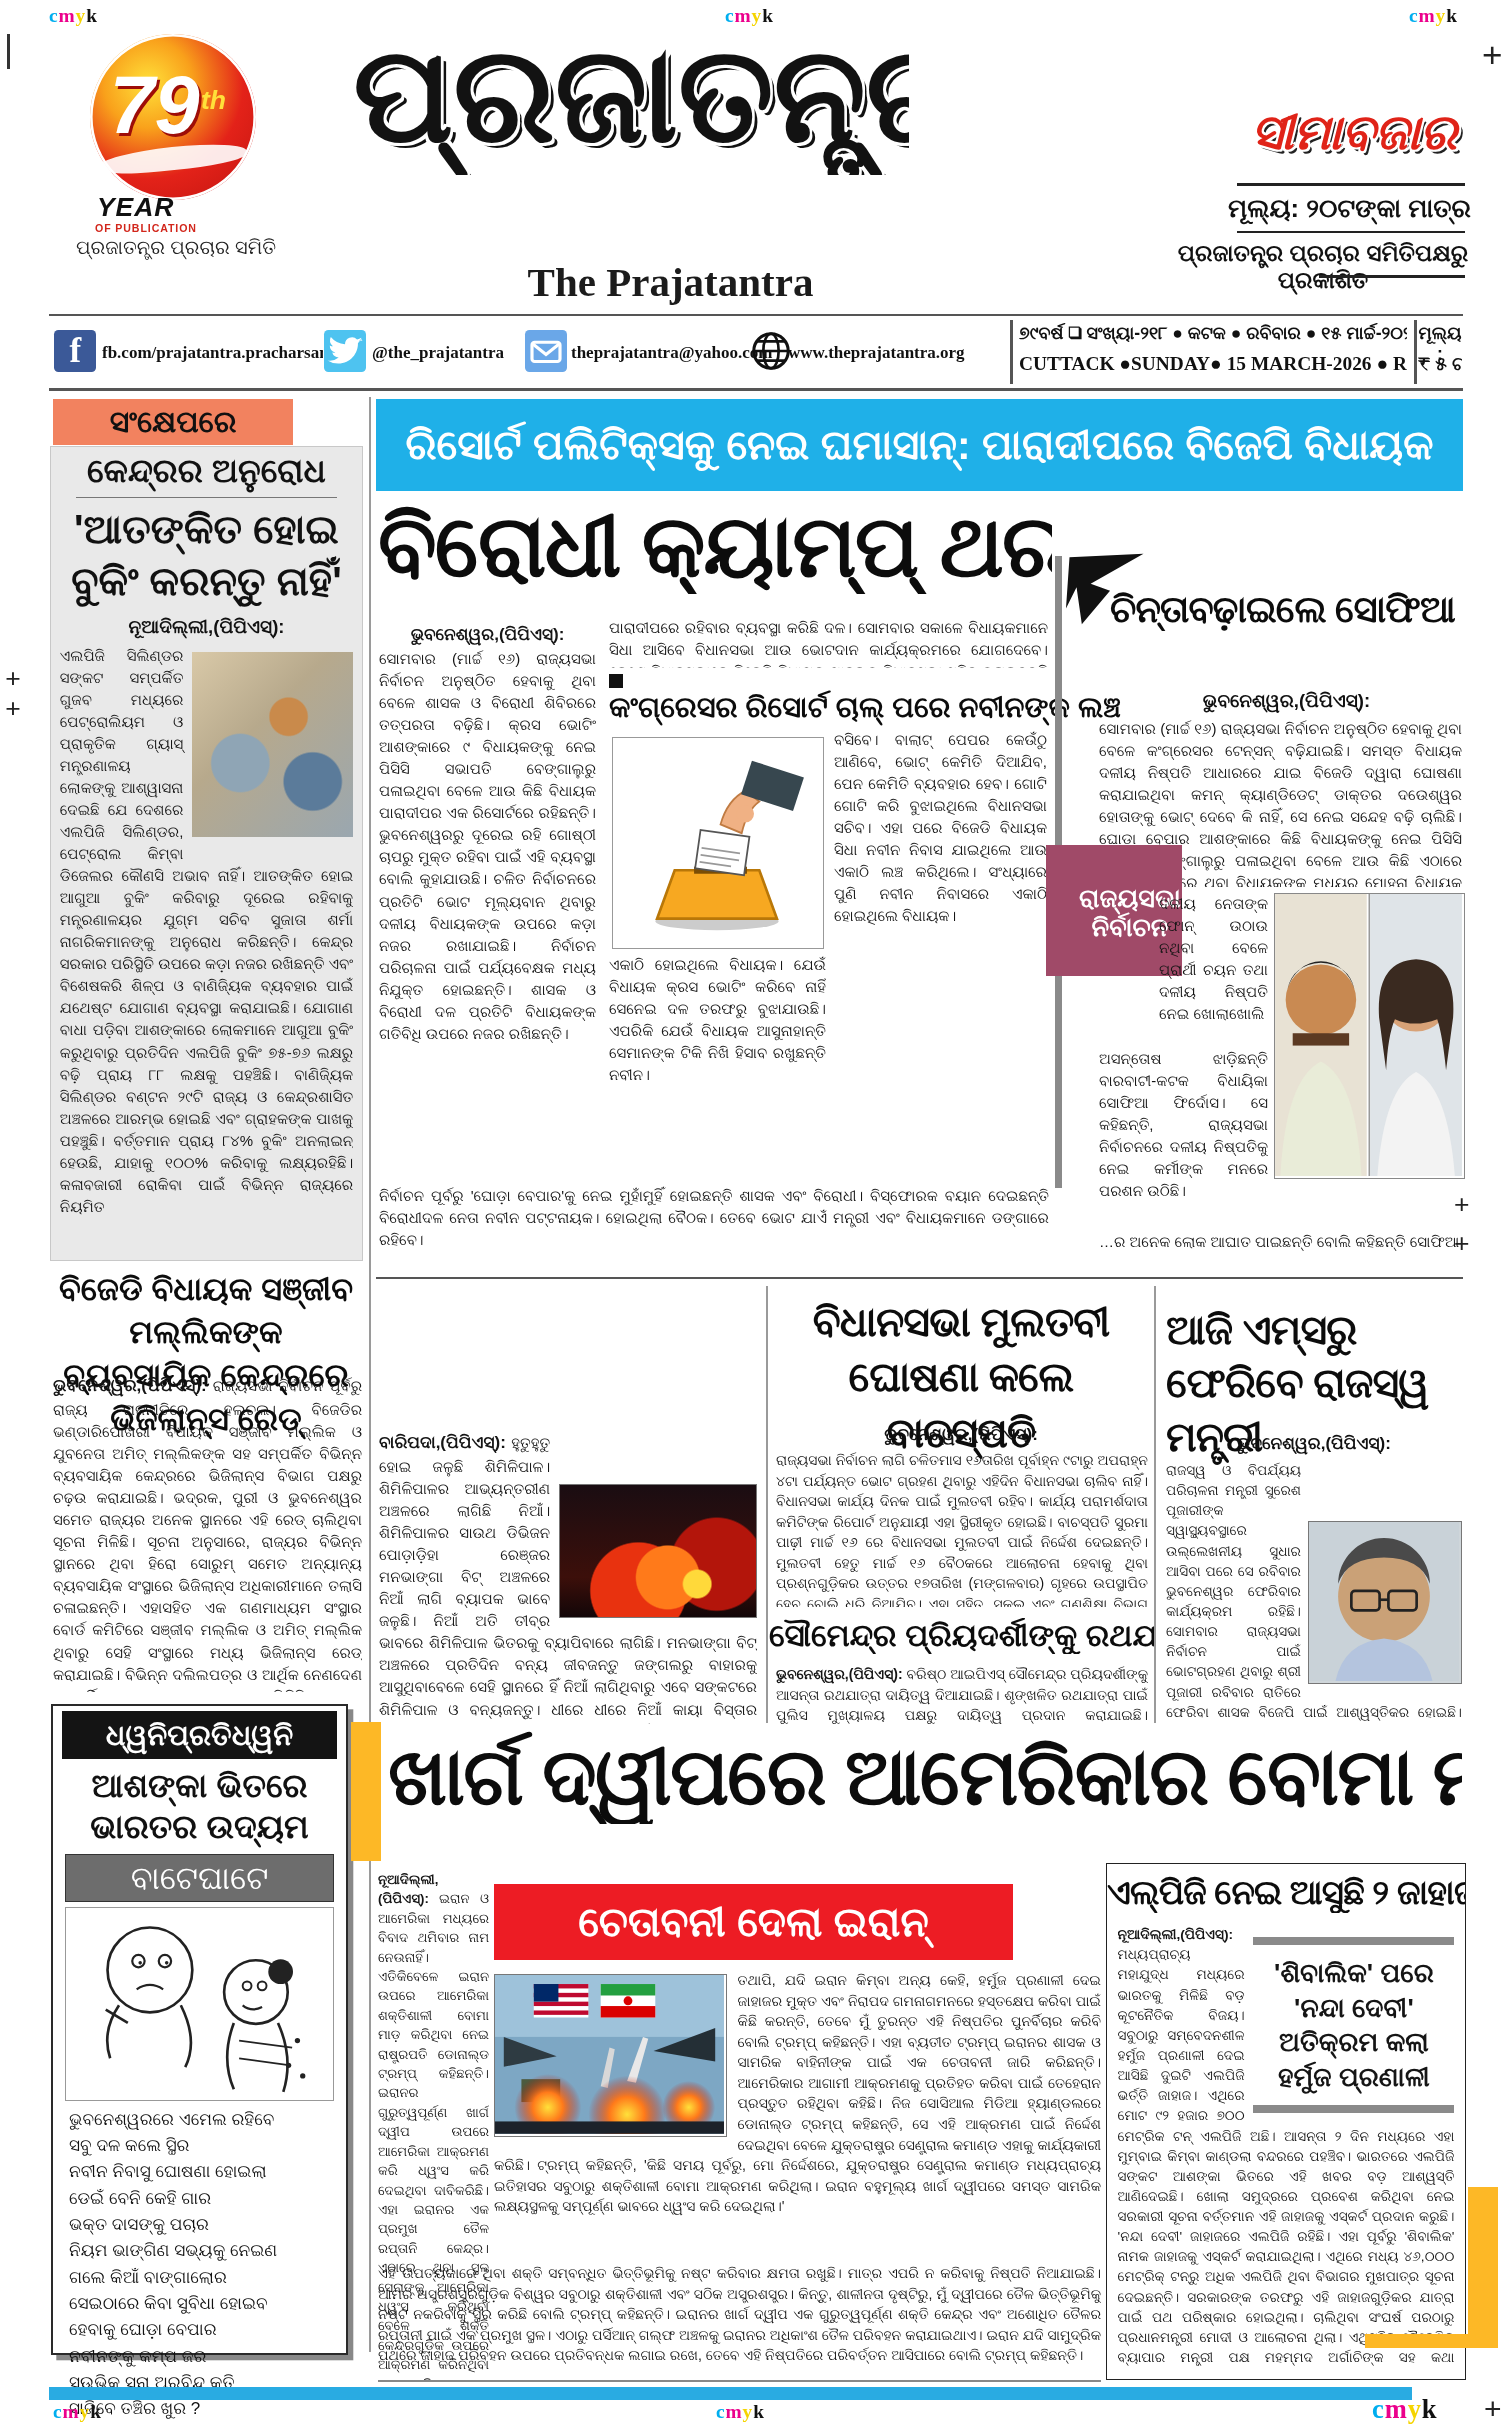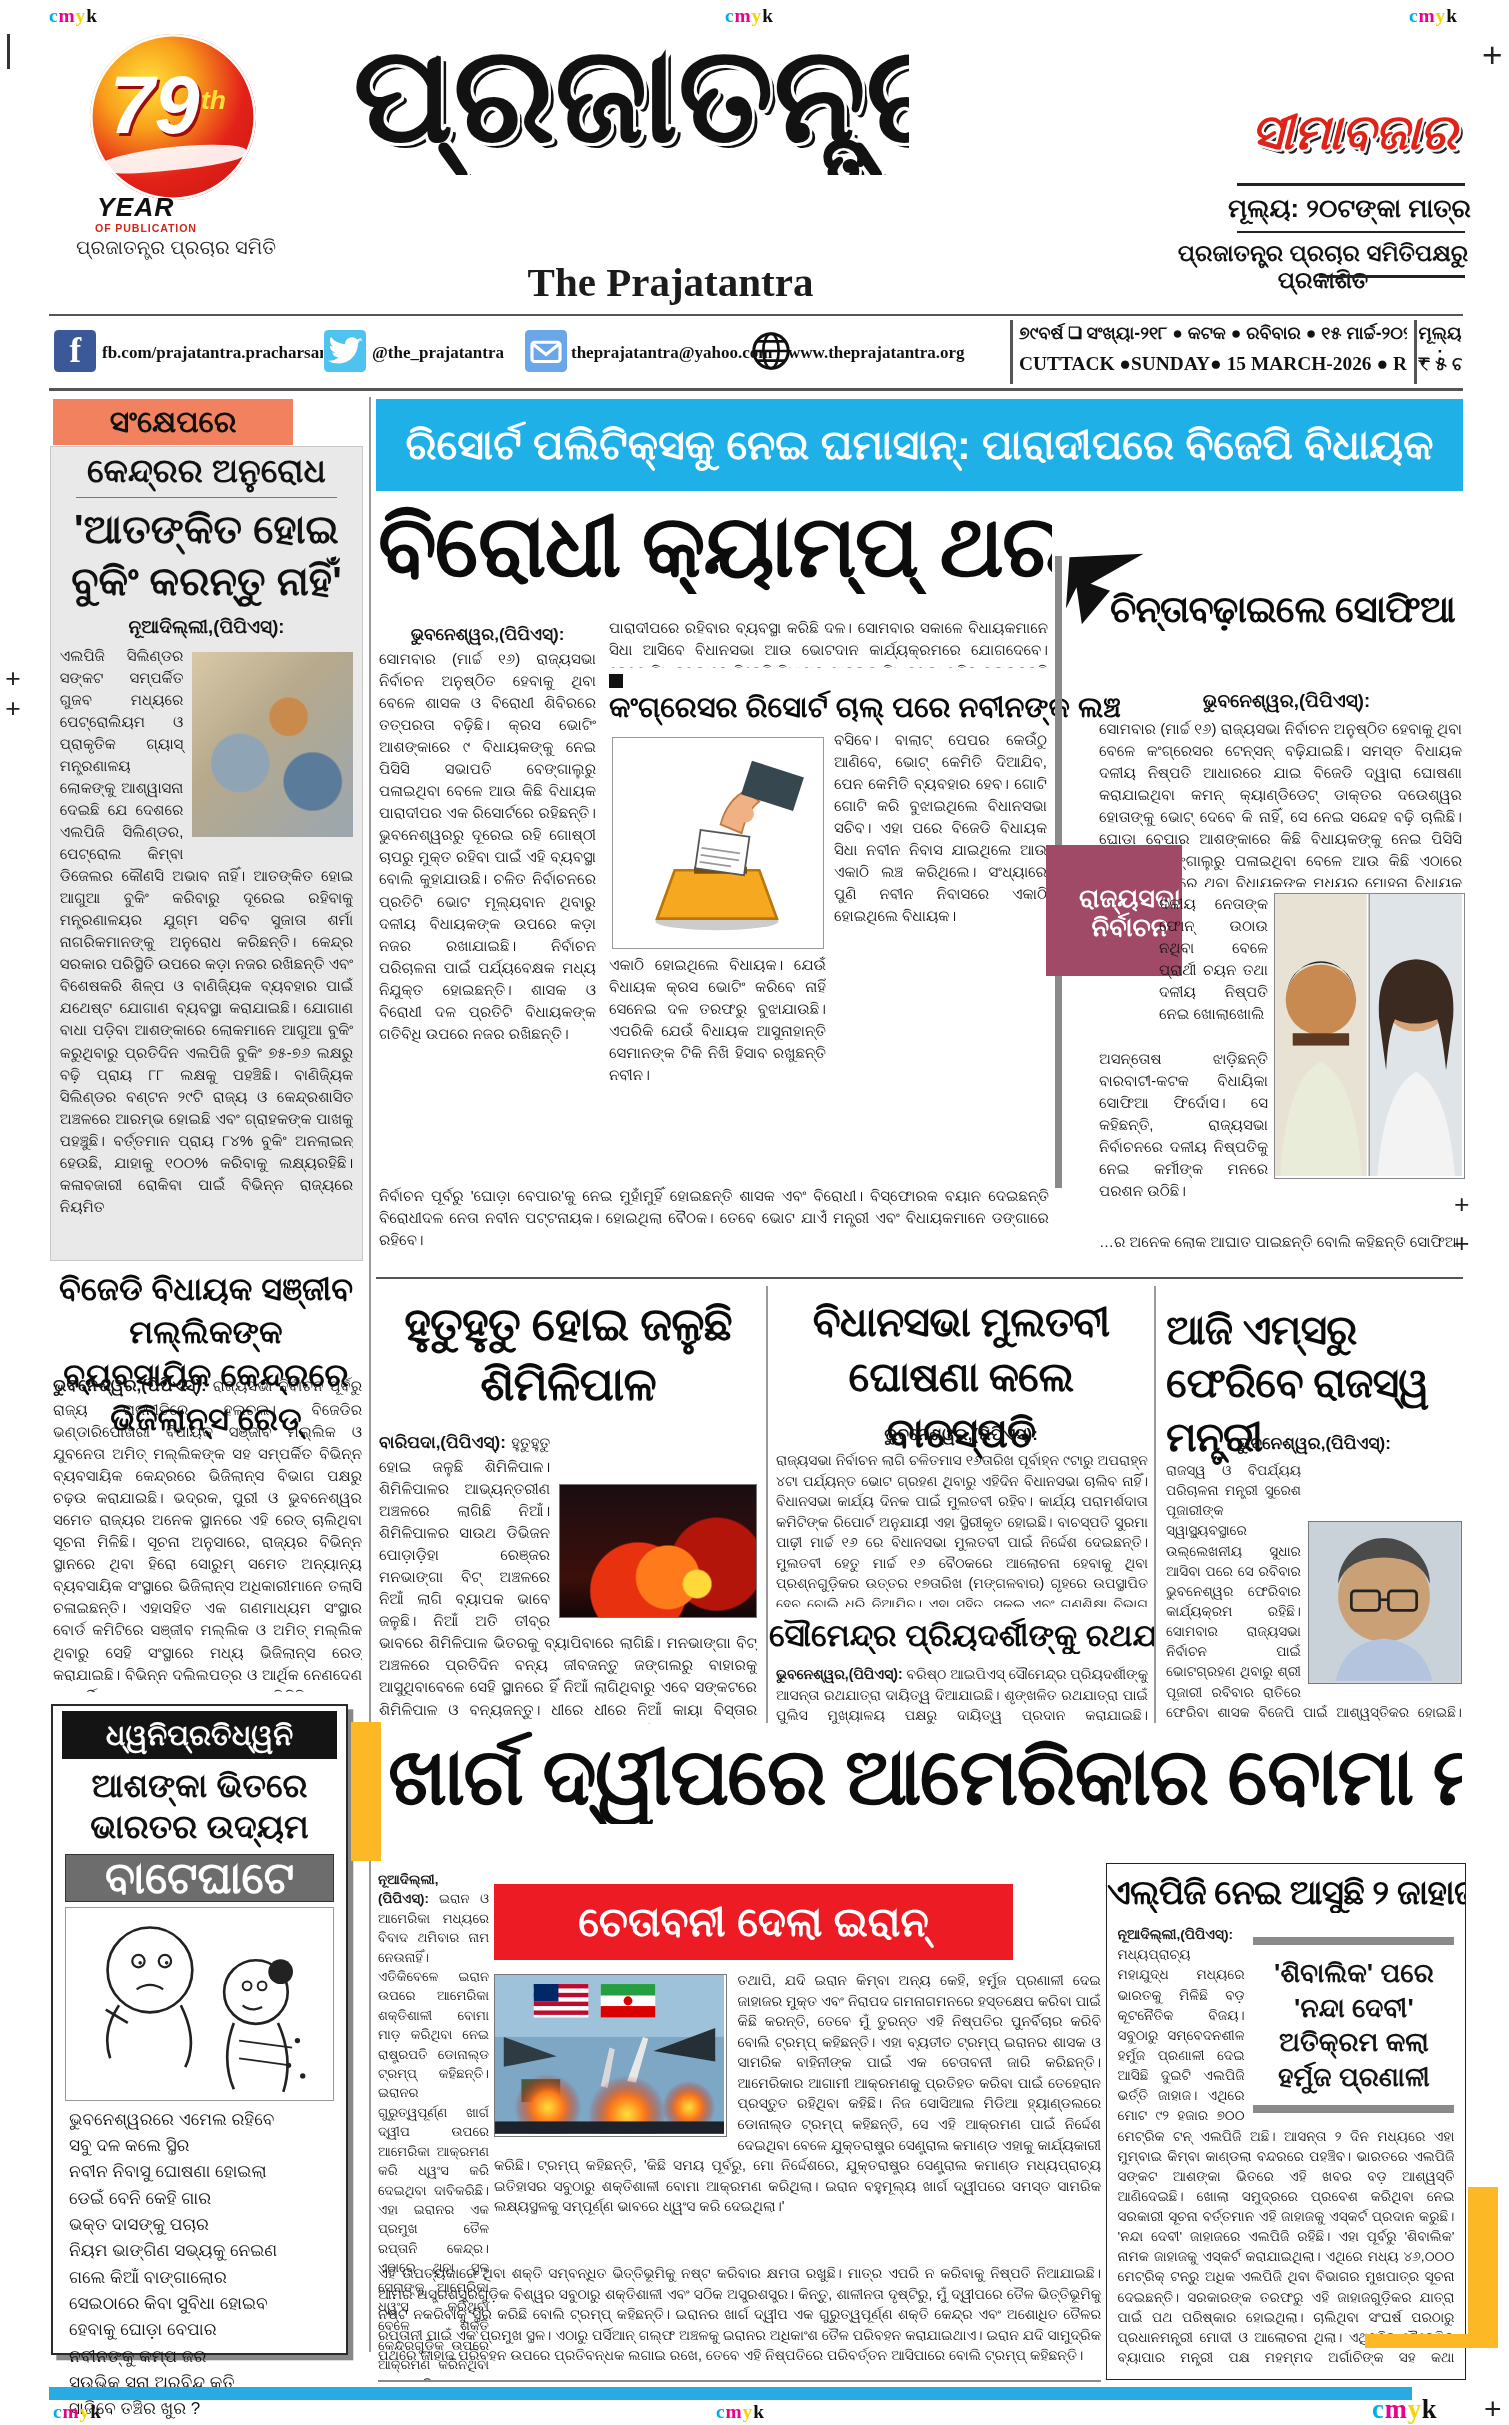--- a/index.html
+++ b/index.html
@@ -120,21 +120,21 @@
 
   <div class="abs headline center" style="left:51px;top:1268px;width:310px;font-size:32px;line-height:1.35;">ବିଜେଡି ବିଧାୟକ ସଞ୍ଜୀବ ମଲ୍ଲିକଙ୍କ ବ୍ୟବସାୟିକ କେନ୍ଦ୍ରରେ ଭିଜିଲାନ୍ସ ରେଡ୍</div>
   <div class="abs body-text" style="left:53px;top:1374px;width:309px;height:318px;">
     <span style="font-weight:800;font-size:17px;">ଭୁବନେଶ୍ୱର,(ପିପିଏସ୍):</span>
     <span>ରାଜ୍ୟସଭା ନିର୍ବାଚନ ପୂର୍ବରୁ ରାଜ୍ୟ ରାଜନୀତିରେ ହଲଚଲ। ବିଜେଡିର ଭଣ୍ଡାରିପୋଖରୀ ବିଧାୟକ ସଞ୍ଜୀବ ମଲ୍ଲିକ ଓ ଯୁବନେତା ଅମିତ୍ ମଲ୍ଲିକଙ୍କ ସହ ସମ୍ପର୍କିତ ବିଭିନ୍ନ ବ୍ୟବସାୟିକ କେନ୍ଦ୍ରରେ ଭିଜିଲାନ୍ସ ବିଭାଗ ପକ୍ଷରୁ ଚଢ଼ଉ କରାଯାଇଛି। ଭଦ୍ରକ, ପୁରୀ ଓ ଭୁବନେଶ୍ୱର ସମେତ ରାଜ୍ୟର ଅନେକ ସ୍ଥାନରେ ଏହି ରେଡ୍ ଚାଲିଥିବା ସୂଚନା ମିଳିଛି। ସୂଚନା ଅନୁସାରେ, ରାଜ୍ୟର ବିଭିନ୍ନ ସ୍ଥାନରେ ଥିବା ହିରୋ ସୋରୁମ୍ ସମେତ ଅନ୍ୟାନ୍ୟ ବ୍ୟବସାୟିକ ସଂସ୍ଥାରେ ଭିଜିଲାନ୍ସ ଅଧିକାରୀମାନେ ତଲାସି ଚଳାଇଛନ୍ତି। ଏହାସହିତ ଏକ ଗଣମାଧ୍ୟମ ସଂସ୍ଥାର ବୋର୍ଡ କମିଟିରେ ସଞ୍ଜୀବ ମଲ୍ଲିକ ଓ ଅମିତ୍ ମଲ୍ଲିକ ଥିବାରୁ ସେହି ସଂସ୍ଥାରେ ମଧ୍ୟ ଭିଜିଲାନ୍ସ ରେଡ୍ କରାଯାଇଛି। ବିଭିନ୍ନ ଦଲିଲପତ୍ର ଓ ଆର୍ଥିକ ନେଣଦେଣ ସମ୍ପର୍କିତ ତଥ୍ୟ ଯାଞ୍ଚ ହେଉଥିବା ସୂଚନା ମିଳିଛି।</span>
   </div>
 
   <div class="abs" style="left:51px;top:1704px;width:293px;height:647px;border:2.6px solid #2a2a2a;box-shadow:5.3px 5.3px 0 #888;background:#fff;">
     <div style="margin:5.3px 8.8px 0 8.8px;background:#141414;color:#fff;text-align:center;font-size:29px;font-weight:800;line-height:48px;height:48px;">ଧ୍ୱନିପ୍ରତିଧ୍ୱନି</div>
     <div class="center" style="font-size:33px;font-weight:800;line-height:1.25;margin-top:5.3px;">ଆଶଙ୍କା ଭିତରେ ଭାରତର ଉଦ୍ୟମ</div>
-    <div style="margin:7px 12.3px 0 12.3px;background:#6d6d6d;color:#fff;text-align:center;font-size:44px;font-weight:700;line-height:46px;height:46px;border:1.8px solid #333;">ବାଟେଘାଟେ</div>
+    <div style="margin:7px 12.3px 0 12.3px;background:#6d6d6d;color:#fff;text-align:center;font-size:32px;font-weight:400;line-height:46px;height:46px;border:1.8px solid #333;">ବାଟେଘାଟେ</div>
     <div style="margin:5.3px 12.3px;height:192px;border:0.9px solid #999;background:#fff;">
       <svg width="265" height="191" viewBox="0 0 300 216">
         <circle cx="95" cy="70" r="48" fill="none" stroke="#222" stroke-width="3"></circle>
         <circle cx="82" cy="60" r="7" fill="none" stroke="#222" stroke-width="2.5"></circle>
           <circle cx="84" cy="62" r="2" fill="#222"></circle>
         <circle cx="112" cy="60" r="7" fill="none" stroke="#222" stroke-width="2.5"></circle>
           <circle cx="114" cy="62" r="2" fill="#222"></circle>
         <path d="M80 92 q15 -10 30 0" stroke="#222" stroke-width="2.5" fill="none"></path>
         <path d="M60 110 q-20 30 -10 60 M130 110 q20 40 5 70" stroke="#222" stroke-width="3" fill="none"></path>
         <path d="M70 130 l-25 -15" stroke="#222" stroke-width="3"></path>
@@ -234,21 +234,20 @@
   </div>
 
   <div class="abs body-text" style="left:1099px;top:1048px;width:169px;height:148px;">ଅସନ୍ତୋଷ ଝାଡ଼ିଛନ୍ତି ବାରବାଟୀ-କଟକ ବିଧାୟିକା ସୋଫିଆ ଫିର୍ଦୋସ। ସେ କହିଛନ୍ତି, ରାଜ୍ୟସଭା ନିର୍ବାଚନରେ ଦଳୀୟ ନିଷ୍ପତିକୁ ନେଇ କର୍ମୀଙ୍କ ମନରେ ପ୍ରଶ୍ନ ଉଠିଛି।</div>
   <div class="abs body-text nowrap" style="left:1099px;top:1231px;width:363px;height:26.5px;">…ର ଅନେକ ଲୋକ ଆଘାତ ପାଇଛନ୍ତି ବୋଲି କହିଛନ୍ତି ସୋଫିଆ।</div>
 
   <div class="abs hrule" style="left:376px;top:1277px;width:1087px;"></div>
 
   <div class="abs vrule" style="left:766px;top:1286px;height:437px;"></div>
   <div class="abs vrule" style="left:1154px;top:1286px;height:437px;"></div>
 
-  <div class="abs headline center" style="left:379px;top:1295px;width:378px;font-size:46px;line-height:1.3;letter-spacing:-0.9px;">ହୁତୁହୁତୁ ହୋଇ ଜଳୁଛି ଶିମିଳିପାଳ</div>
   <div class="abs body-text" style="left:379px;top:1431px;width:378px;height:293px;">
     <div style="float:right;width:196px;height:132px;margin:53px 0 7px 8.8px;border:0.9px solid #777;background:
          radial-gradient(circle at 70% 75%, #ffd93a 0 8%, transparent 9%),
          radial-gradient(circle at 55% 70%, #ff7a1a 0 22%, transparent 23%),
          radial-gradient(circle at 40% 80%, #e8320f 0 30%, transparent 31%),
          radial-gradient(circle at 80% 60%, #b3150b 0 26%, transparent 27%),
          linear-gradient(#1a0d12,#3c0f0a 70%,#120608);"></div>
     <span style="font-weight:800;font-size:17px;">ବାରିପଦା,(ପିପିଏସ୍):</span>
     <span>ହୁତୁହୁତୁ ହୋଇ ଜଳୁଛି ଶିମିଳିପାଳ। ଶିମିଳିପାଳର ଆଭ୍ୟନ୍ତରୀଣ ଅଞ୍ଚଳରେ ଲାଗିଛି ନିଆଁ। ଶିମିଳିପାଳର ସାଉଥ ଡିଭିଜନ ପୋଡ଼ାଡ଼ିହା ରେଞ୍ଜର ମନଭାଙ୍ଗା ବିଟ୍ ଅଞ୍ଚଳରେ ନିଆଁ ଲାଗି ବ୍ୟାପକ ଭାବେ ଜଳୁଛି। ନିଆଁ ଅତି ତୀବ୍ର ଭାବରେ ଶିମିଳିପାଳ ଭିତରକୁ ବ୍ୟାପିବାରେ ଲାଗିଛି। ମନଭାଙ୍ଗା ବିଟ୍ ଅଞ୍ଚଳରେ ପ୍ରତିଦିନ ବନ୍ୟ ଜୀବଜନ୍ତୁ ଜଙ୍ଗଲରୁ ବାହାରକୁ ଆସୁଥିବାବେଳେ ସେହି ସ୍ଥାନରେ ହିଁ ନିଆଁ ଲାଗିଥିବାରୁ ଏବେ ସଙ୍କଟରେ ଶିମିଳିପାଳ ଓ ବନ୍ୟଜନ୍ତୁ। ଧୀରେ ଧୀରେ ନିଆଁ କାୟା ବିସ୍ତାର କରିବାରେ ଲାଗିଥିବା ବେଳେ ବଡ଼ ବଡ଼ ଗଛ ନିଆଁରେ ହୁତୁହୁତୁ ହୋଇ ଜଳୁଥିବା ଦେଖାଯାଇଛି। ନିଆଁ ଜଙ୍ଗଲ ଭିତରକୁ ଯିବା ସହିତ ଜଙ୍ଗଲ ନିକଟରେ ଥିବା ଜନବସତି ଆଡ଼କୁ ମଧ୍ୟ ବ୍ୟାପୁଛି। ବନ ବିଭାଗ ନିଆଁକୁ ଆୟତ କରିବାରେ ବିଫଳ ହୋଇଛି। ଏହି ନିଆଁ ଲାଗିବା ଫଳରେ ବହୁ ଔଷଧୀୟ ବୃକ୍ଷ ଏବଂ ଲତା ପୋଡି ନଷ୍ଟ ହୋଇଯାଉଛି। ସେପଟେ ନିଆଁ ଭୟଙ୍କର ରୂପ ଧାରଣ କରି ବଫର ଏରିଆରୁ କୋର ଏରିଆକୁ ବ୍ୟାପୁଥିବା କୁହାଯାଉଛି।</span>
   </div>

